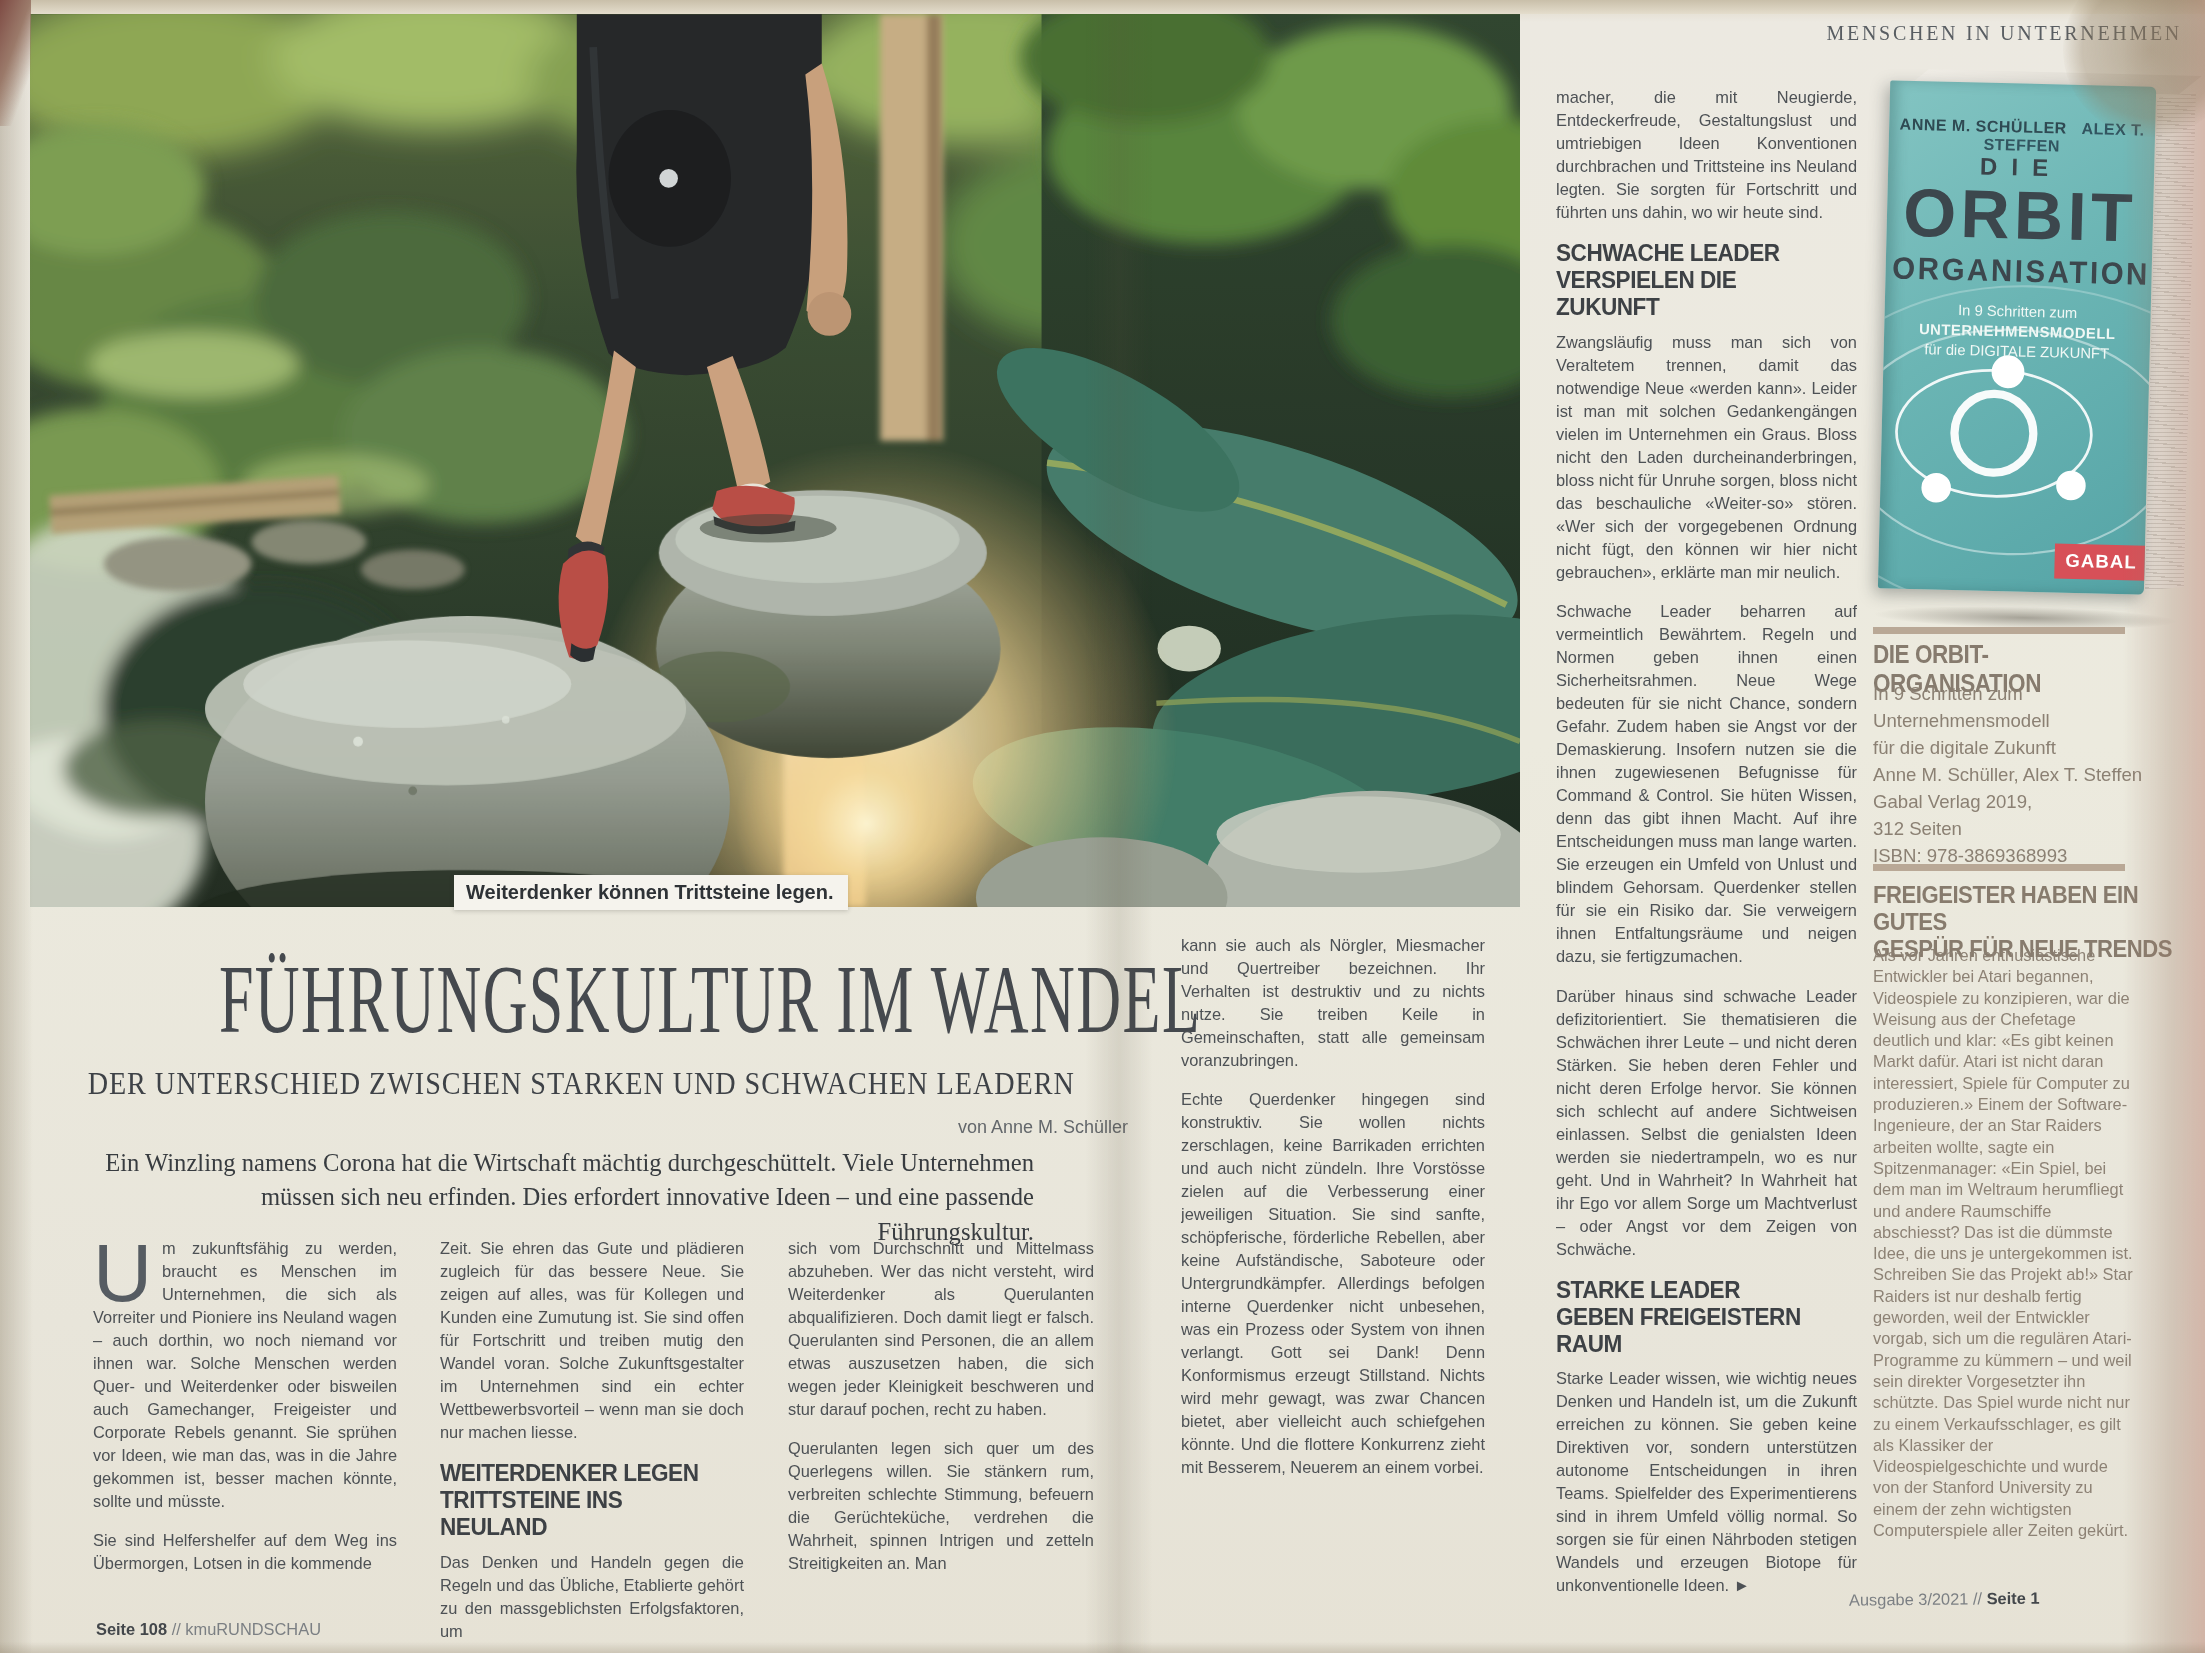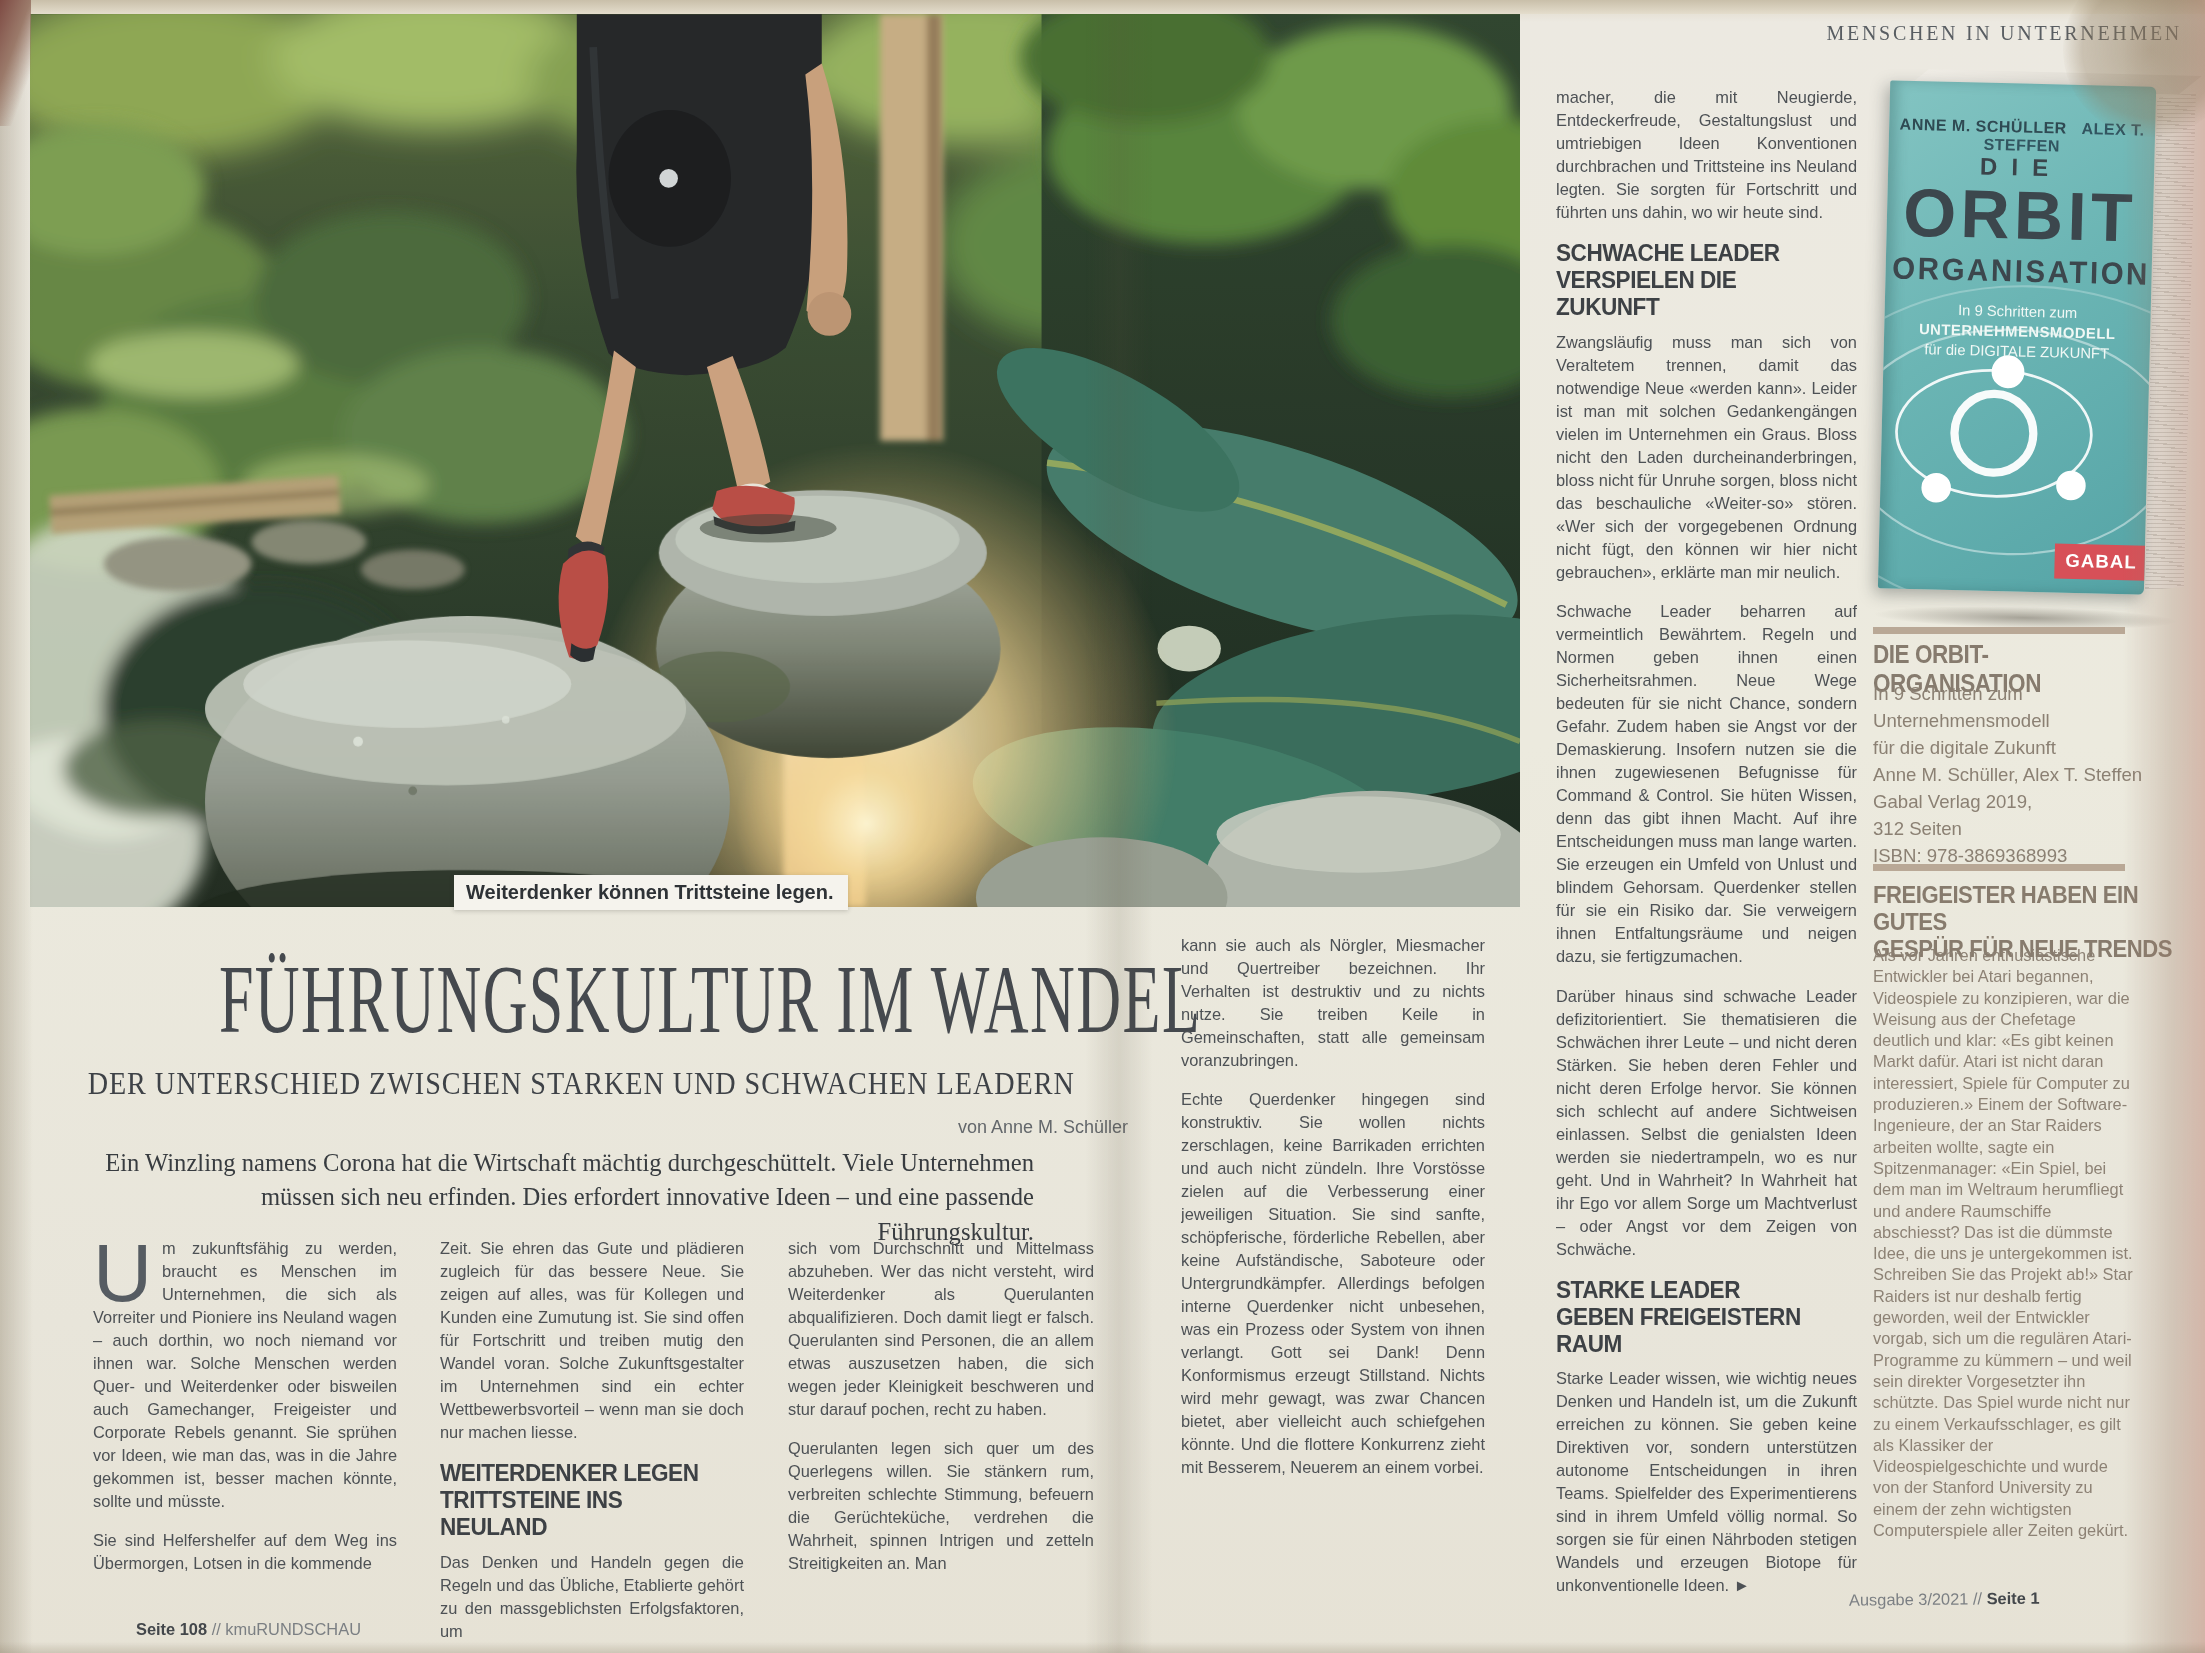--- a/index.html
+++ b/index.html
@@ -16,21 +16,21 @@
     background:linear-gradient(90deg,rgba(90,80,60,0),rgba(90,80,60,.14) 50%,rgba(90,80,60,0));}
   .corner-shadow{position:absolute;right:-33px;top:-38px;width:175px;height:175px;border-radius:50%;
     background:radial-gradient(circle,rgba(140,120,90,.55) 0%,rgba(140,120,90,.35) 55%,rgba(140,120,90,0) 72%);}
   .tl-corner{position:absolute;left:0;top:0;width:31px;height:126px;background:linear-gradient(110deg,#7e4b44 0%,#9b7a6a 40%,rgba(155,122,106,0) 75%);}
 
   
   .section-header{position:absolute;left:1422px;top:22px;width:760px;text-align:right;
     font-family:"Liberation Serif","DejaVu Serif",serif;font-size:20px;letter-spacing:2.7px;color:#585d62;}
   .footer{font-size:16.4px;color:#7b7f83;}
   .footer b{color:#43474b;font-weight:700;}
-  .footer-left{position:absolute;left:96px;top:1620px;margin-left:40px;}
+  .footer-left{position:absolute;left:96px;top:1620px;}
   .footer-right{position:absolute;left:1849px;top:1589px;width:328px;text-align:left;transform:rotate(-.6deg);}
 
   
   .photo{position:absolute;left:30px;top:14.2px;width:1490px;height:893px;overflow:hidden;background:#1c2b1f;}
   .photo svg{display:block;}
   .caption{position:absolute;left:454px;top:875px;background:#f5f3ed;color:#2e3236;
     font-weight:700;font-size:20px;padding:5.5px 14.2px 6.6px 12px;box-shadow:0 1.1px 4.4px rgba(60,60,50,.25);}
 
   
   .main-title{position:absolute;left:22px;top:944px;width:1094px;text-align:center;

